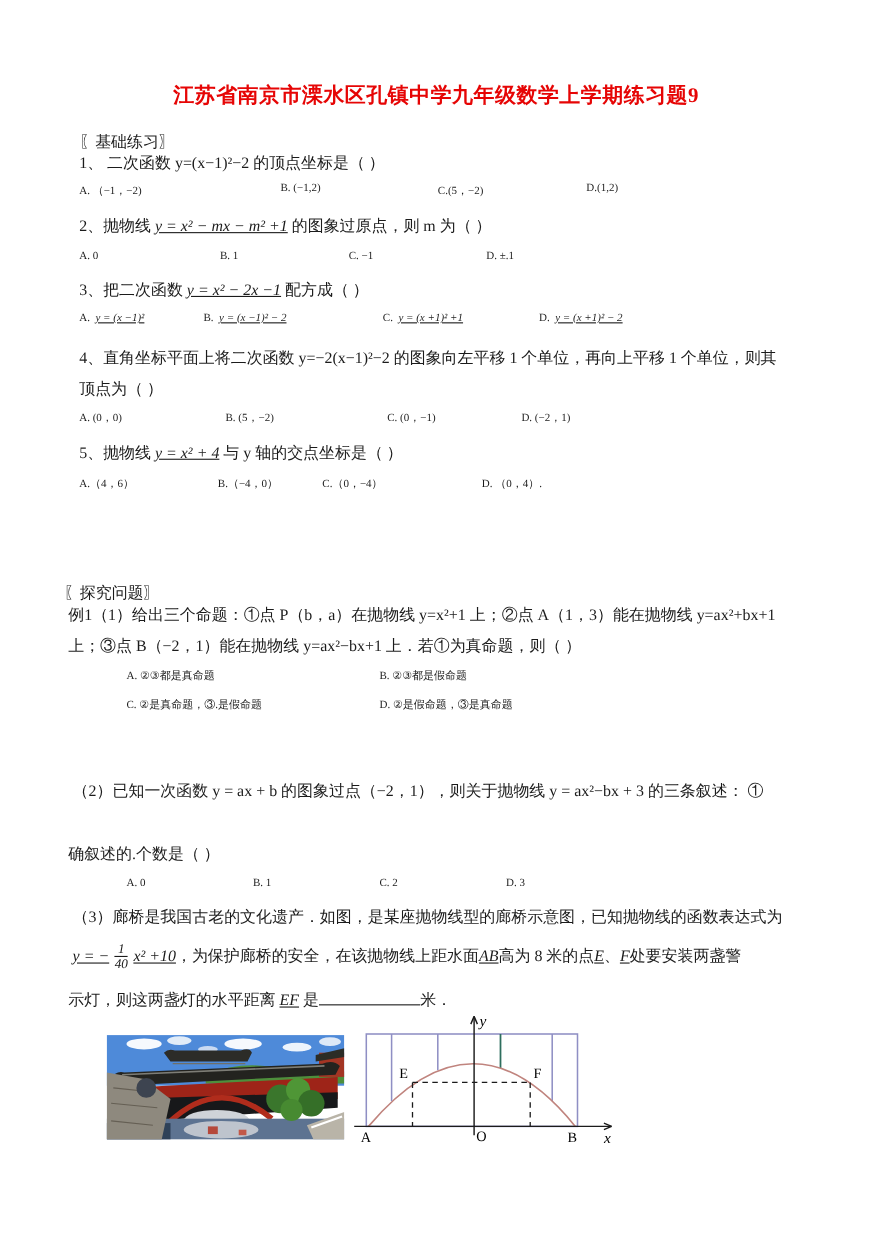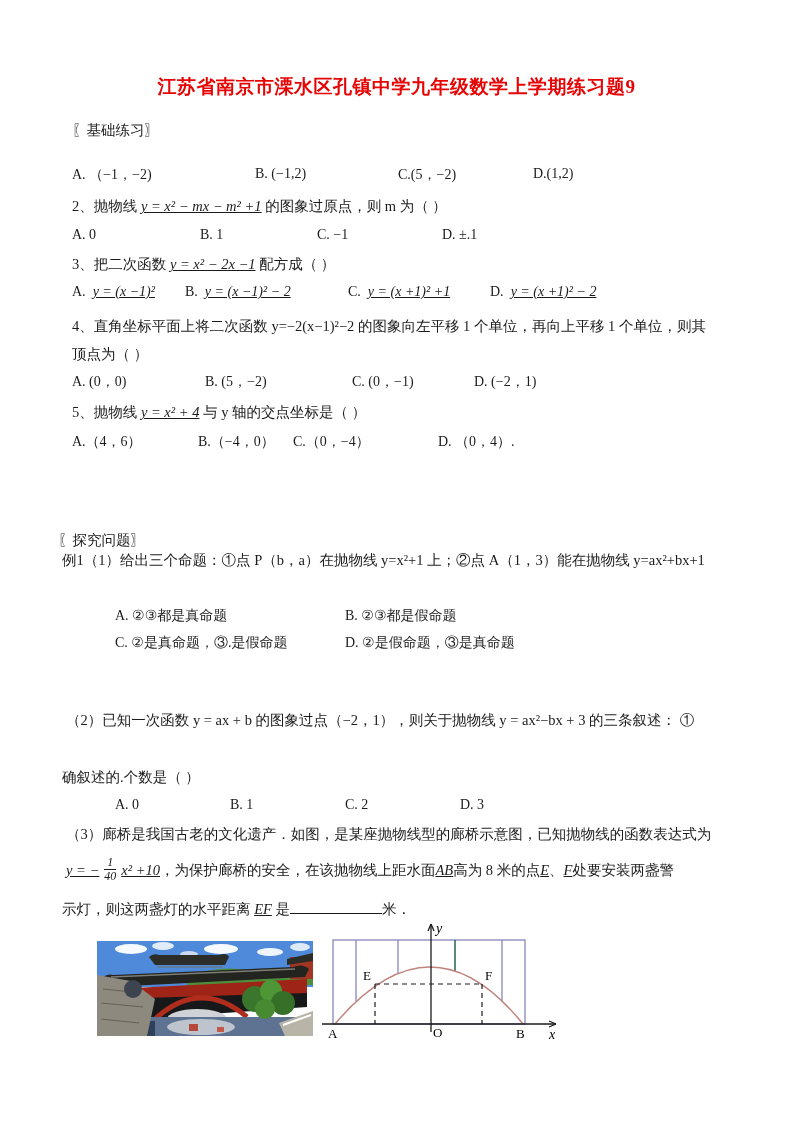--- a/index.html
+++ b/index.html
@@ -5,21 +5,21 @@
   html,body{margin:0;padding:0;background:#9a9a9a;}
   .page{
     position:relative;width:793px;height:1122px;background:#ffffff;overflow:hidden;
     font-family:"Liberation Serif","DejaVu Serif",serif;color:#1b1b1b;margin:0 auto;
   }
   .title{
     position:absolute;top:74px;left:0;width:100%;text-align:center;
     font-size:19px;font-weight:bold;color:#e60505;letter-spacing:.5px;white-space:nowrap;
   }
   .ln{position:absolute;font-size:14.5px;line-height:20px;white-space:nowrap;}
-  .row{position:absolute;left:0;width:100%;height:20px;font-size:14px;}
+  .row{position:absolute;left:0;width:100%;height:20px;font-size:10px;}
   .opt{position:absolute;top:0;white-space:nowrap;}
   .it{font-style:italic;text-decoration:underline;}
   .frac{
     display:inline-flex;flex-direction:column;align-items:center;vertical-align:middle;
     font-size:12px;line-height:13px;font-style:italic;margin:0 3px;position:relative;top:-1px;
   }
   .frac .num{display:block;padding:0 3px;border-bottom:1.2px solid #1b1b1b;}
   .frac .den{display:block;padding:0 2px;}
   .formula-row{display:flex;align-items:center;height:40px;}
   .blank{display:inline-block;width:92px;border-bottom:1.2px solid #1b1b1b;height:14px;}
@@ -27,20 +27,21 @@
 </style>
 </head>
 <body>
 
 <div class="page">
 
   <div class="title">江苏省南京市溧水区孔镇中学九年级数学上学期练习题9</div>
 
   <div class="ln" style="top:120px;left:72px">〖基础练习〗</div>
 
+  <div class="ln" style="top:139px;left:72px">1、  二次函数 y=(x−1)²−2 的顶点坐标是（        ）</div>
   <div class="row" style="top:166px">
     <span class="opt" style="left:72px">A. （−1，−2)</span>
     <span class="opt" style="left:255px">B. (−1,2)</span>
     <span class="opt" style="left:398px">C.(5，−2)</span>
     <span class="opt" style="left:533px">D.(1,2)</span>
   </div>
 
   <div class="ln" style="top:196px;left:72px"><span>2、抛物线 </span><span class="it">y = x² − mx − m² +1</span><span> 的图象过原点，则 m 为（        ）</span></div>
   <div class="row" style="top:227px">
     <span class="opt" style="left:72px">A.  0</span>
@@ -69,20 +70,21 @@
   <div class="ln" style="top:402px;left:72px"><span>5、抛物线 </span><span class="it">y = x² + 4</span><span> 与 y 轴的交点坐标是（        ）</span></div>
   <div class="row" style="top:433px">
     <span class="opt" style="left:72px">A.（4，6）</span>
     <span class="opt" style="left:198px">B.（−4，0）</span>
     <span class="opt" style="left:293px">C.（0，−4）</span>
     <span class="opt" style="left:438px">D. （0，4）.</span>
   </div>
 
   <div class="ln" style="top:530px;left:58px">〖探究问题〗</div>
   <div class="ln" style="top:550px;left:62px">例1（1）给出三个命题：①点 P（b，a）在抛物线 y=x²+1 上；②点 A（1，3）能在抛物线 y=ax²+bx+1</div>
+  <div class="ln" style="top:578px;left:62px">上；③点 B（−2，1）能在抛物线 y=ax²−bx+1 上．若①为真命题，则（       ）</div>
   <div class="row" style="top:607px">
     <span class="opt" style="left:115px">A. ②③都是真命题</span>
     <span class="opt" style="left:345px">B. ②③都是假命题</span>
   </div>
   <div class="row" style="top:634px">
     <span class="opt" style="left:115px">C. ②是真命题，③.是假命题</span>
     <span class="opt" style="left:345px">D. ②是假命题，③是真命题</span>
   </div>
 
   <div class="ln" style="top:710px;left:66px">（2）已知一次函数 y = ax + b 的图象过点（−2，1），则关于抛物线 y = ax²−bx + 3 的三条叙述： ①</div>

